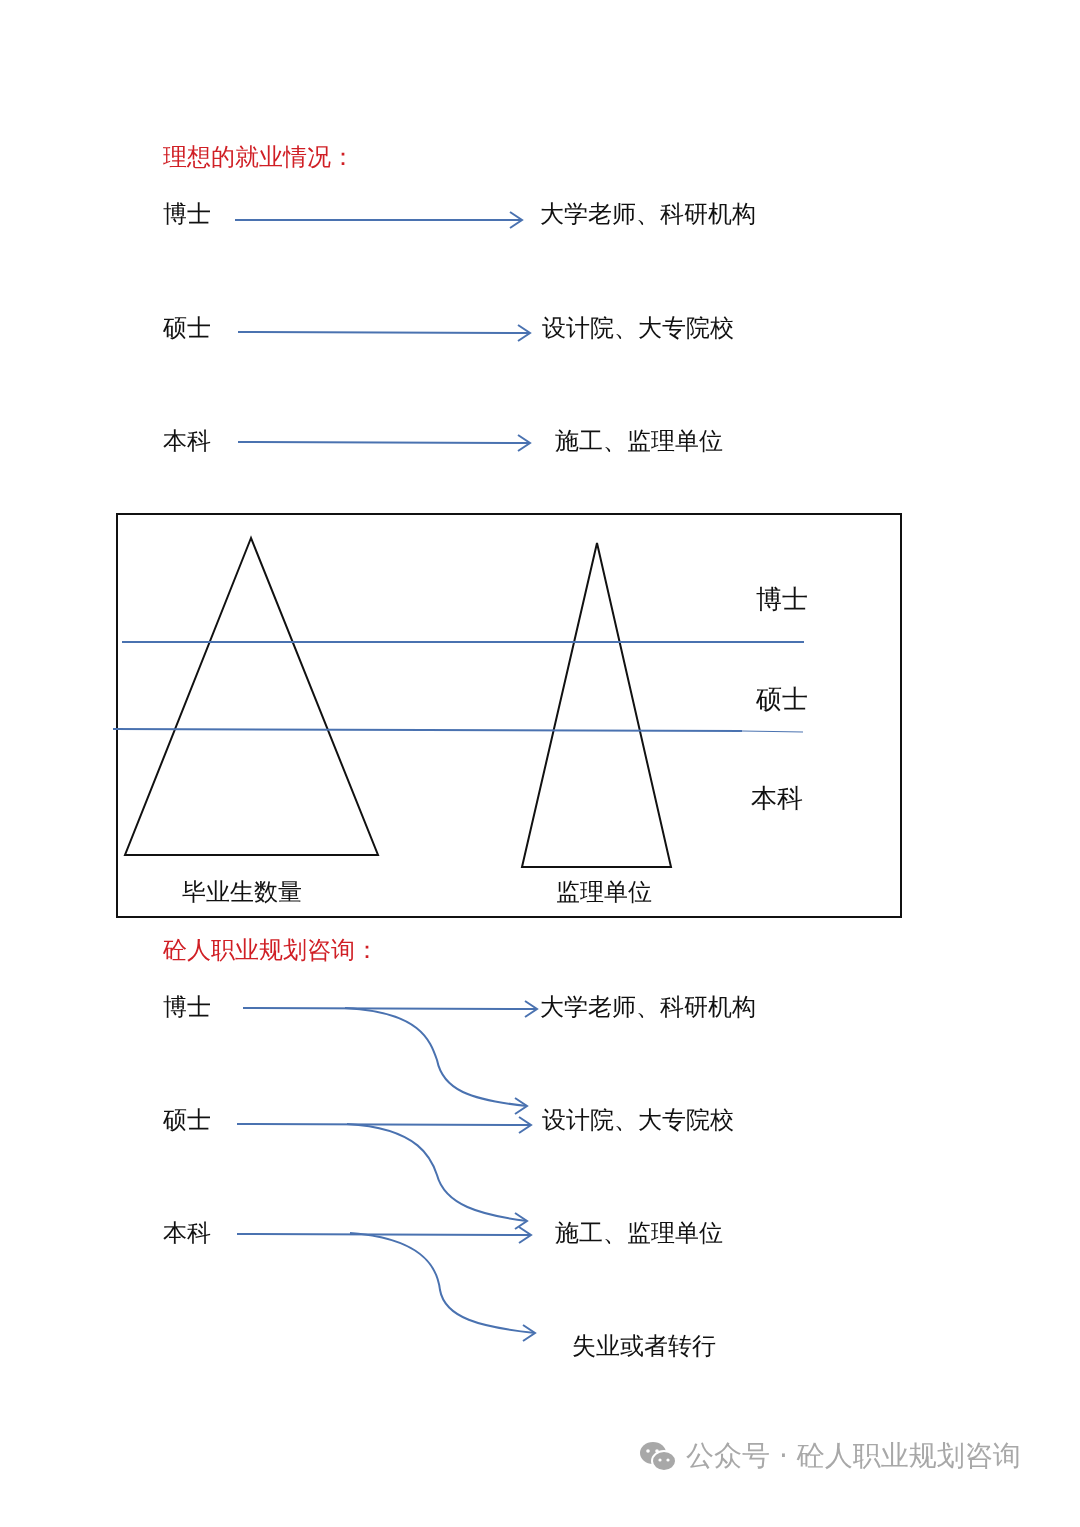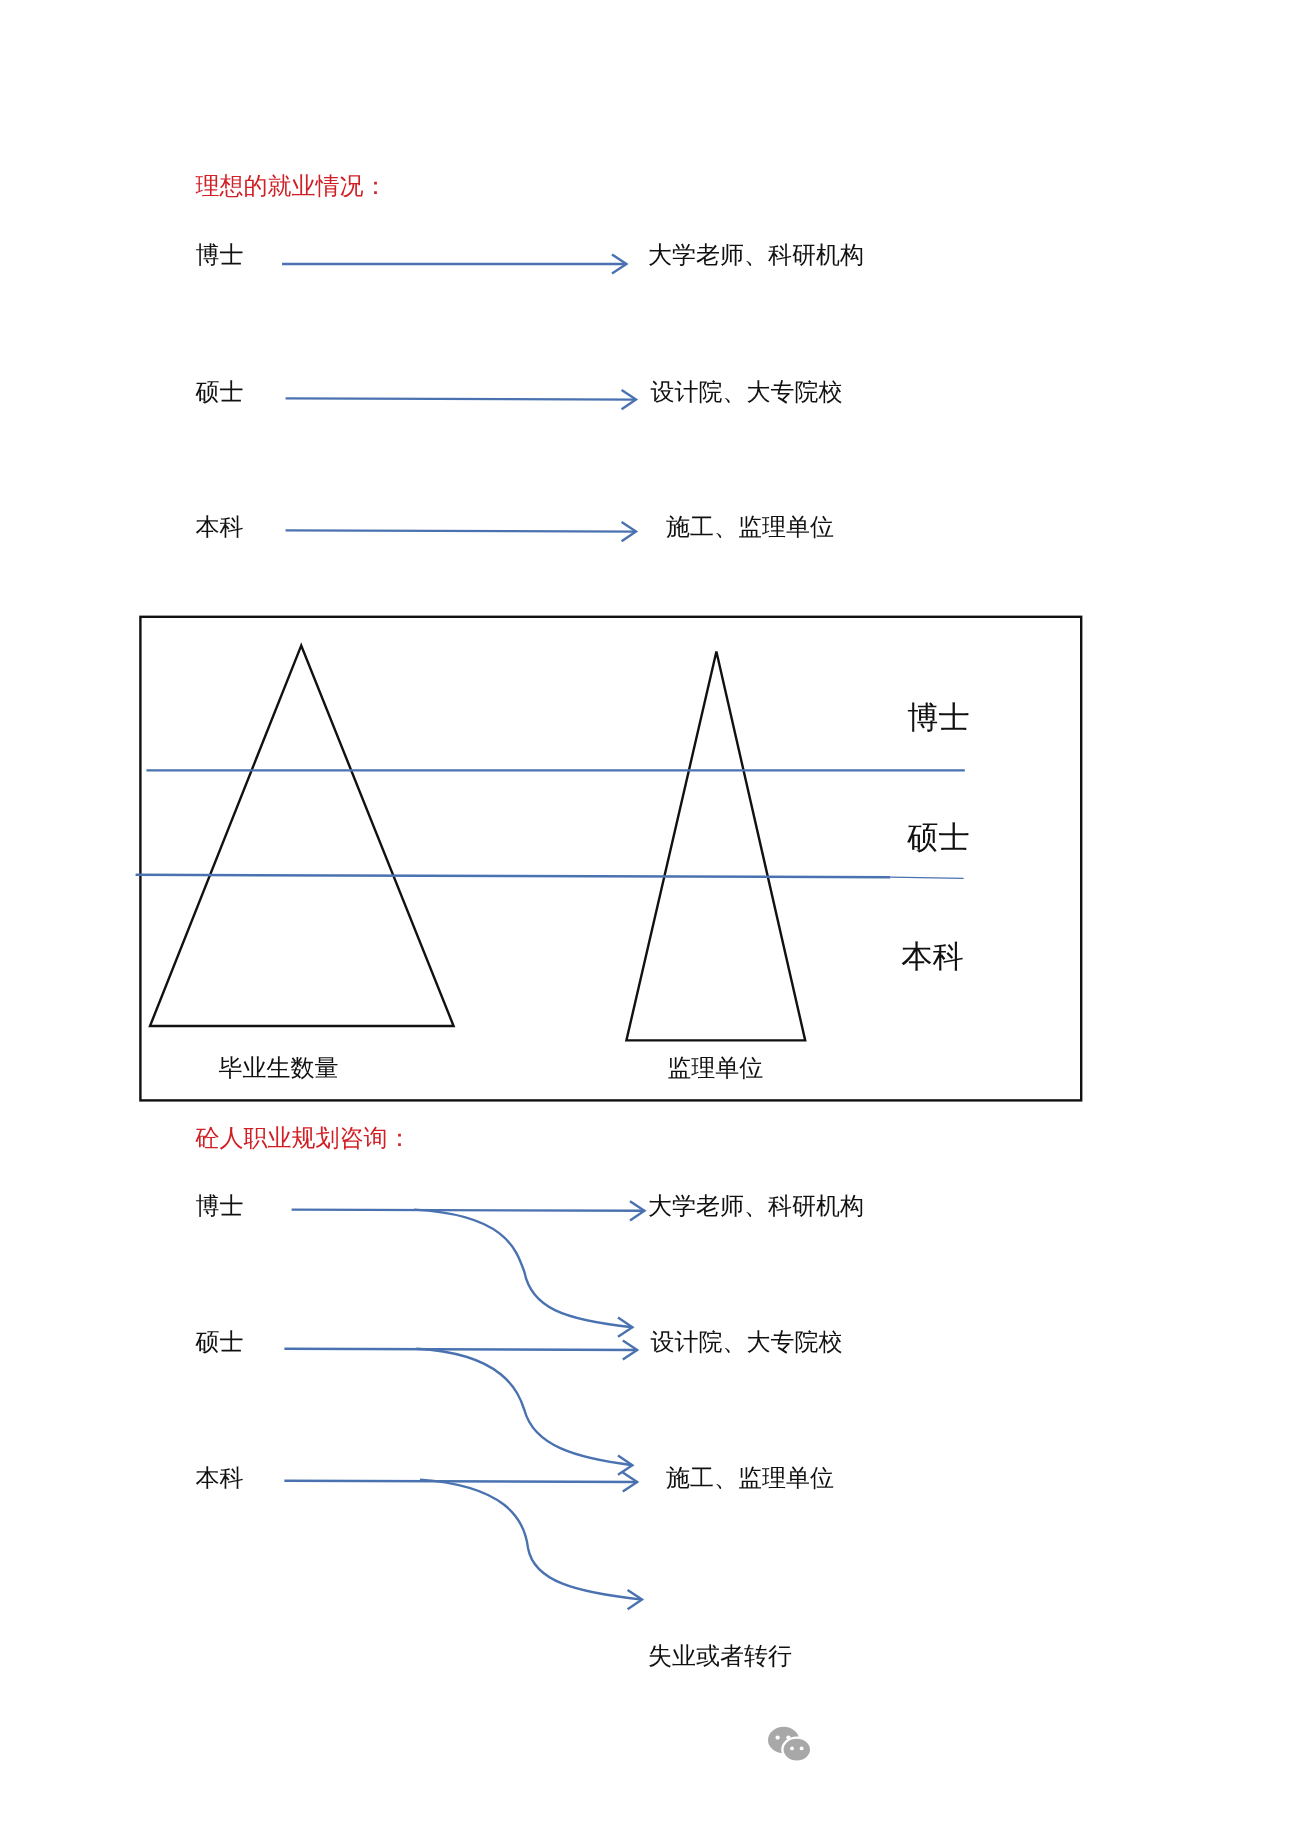--- a/index.html
+++ b/index.html
@@ -1,18 +1,18 @@
 <!DOCTYPE html>
 <html><head>
 <meta charset="utf-8">
 <style>
   html, body { margin: 0; padding: 0; background: #ffffff; }
   body { width: 1080px; height: 1527px; position: relative; overflow: hidden;
          font-family: "DejaVu Serif", "Liberation Serif", serif; color: #111; }
-  .txt { position: absolute; font-size: 20px; line-height: 1; white-space: nowrap; }
+  .txt { position: absolute; font-size: 24px; line-height: 1; white-space: nowrap; }
   .red { color: #d01f25; }
   svg.layer { position: absolute; left: 0; top: 0; }
   .wm { position: absolute; left: 638px; top: 1437px; display: flex; align-items: center;
         font-family: "DejaVu Sans", "Liberation Sans", sans-serif; font-size: 28px; color: #a8a8a8; }
   .wm .icon { width: 40px; height: 32px; margin-right: 8px; position: relative; }
 </style>
 </head>
 <body>
 
 <div class="txt red" style="left:163px;top:145px;">理想的就业情况：</div>
@@ -29,21 +29,21 @@
 <div class="txt" style="left:182px;top:880px;">毕业生数量</div>
 <div class="txt" style="left:556px;top:880px;">监理单位</div>
 
 <div class="txt red" style="left:163px;top:938px;">砼人职业规划咨询：</div>
 <div class="txt" style="left:163px;top:995px;">博士</div>
 <div class="txt" style="left:540px;top:995px;">大学老师、科研机构</div>
 <div class="txt" style="left:163px;top:1108px;">硕士</div>
 <div class="txt" style="left:542px;top:1108px;">设计院、大专院校</div>
 <div class="txt" style="left:163px;top:1221px;">本科</div>
 <div class="txt" style="left:555px;top:1221px;">施工、监理单位</div>
-<div class="txt" style="left:540px;top:1334px;margin-top:36px;">失业或者转行</div>
+<div class="txt" style="left:572px;top:1334px;">失业或者转行</div>
 
 <svg class="layer" width="1080" height="1527" viewBox="0 0 1080 1527">
   <g stroke="#4a72b0" stroke-width="2" fill="none">
     <path d="M235 220 L522 220"></path>
     <path d="M510 212 L522 220 L510 228"></path>
     <path d="M238 332 L530 333"></path>
     <path d="M518 325 L530 333 L518 341"></path>
     <path d="M238 442 L530 443"></path>
     <path d="M518 435 L530 443 L518 451"></path>
   </g>
@@ -79,13 +79,14 @@
   <span class="icon">
     <svg width="40" height="34" viewBox="0 0 40 34">
       <ellipse cx="15" cy="13" rx="13" ry="11" fill="#a8a8a8"></ellipse>
       <ellipse cx="26" cy="21" rx="12" ry="10" fill="#a8a8a8" stroke="#fff" stroke-width="2"></ellipse>
       <circle cx="10" cy="11" r="1.8" fill="#fff"></circle>
       <circle cx="19" cy="11" r="1.8" fill="#fff"></circle>
       <circle cx="22" cy="20" r="1.6" fill="#fff"></circle>
       <circle cx="30" cy="20" r="1.6" fill="#fff"></circle>
     </svg>
   </span>
+  <span>公众号 · 砼人职业规划咨询</span>
 </div>
 
 </body></html>

